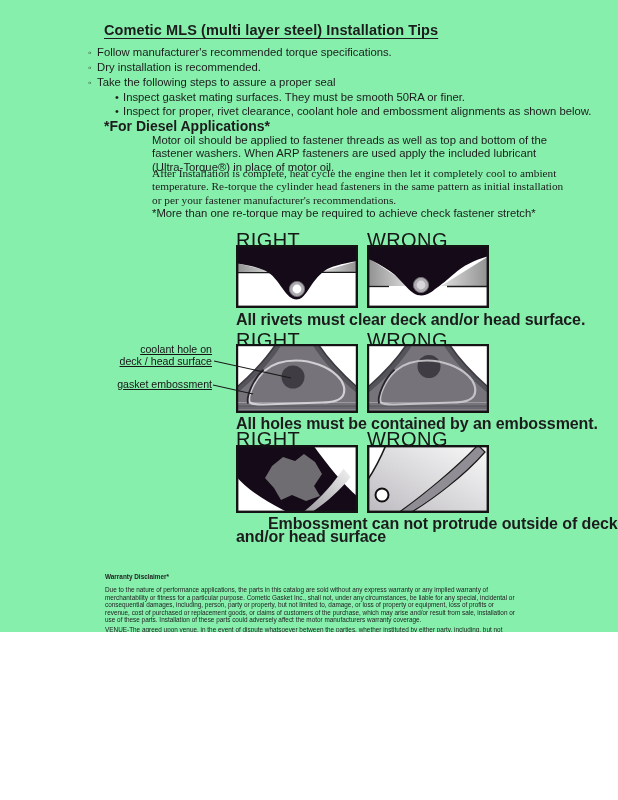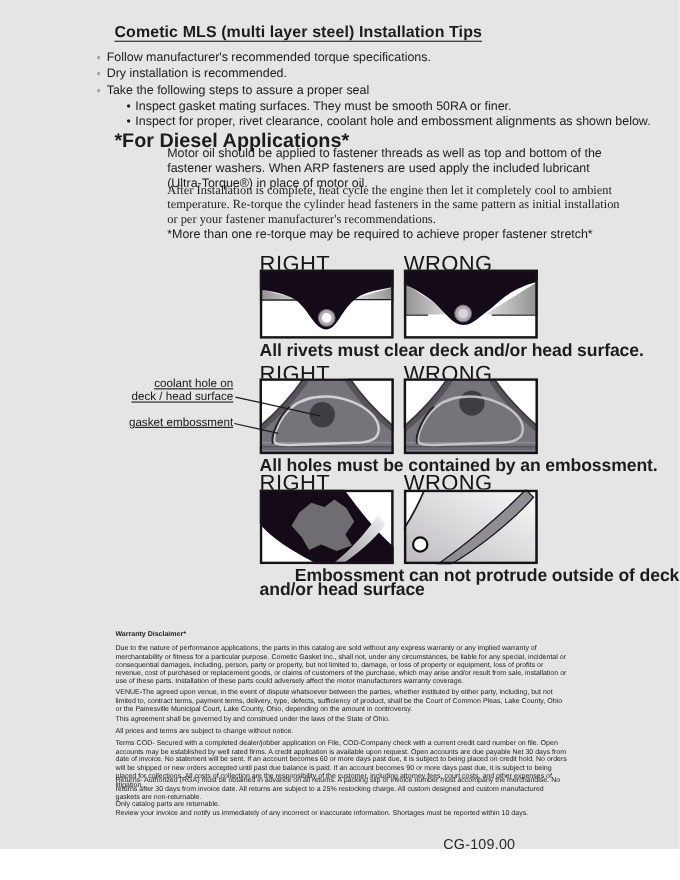--- a/index.html
+++ b/index.html
@@ -1,26 +1,26 @@
 <!DOCTYPE html>
 <html><head>
 <meta charset="utf-8">
 <style>
   html,body{margin:0;padding:0;background:#fff;}
-  .doc{position:relative;width:618px;height:772px;background:#e5e5e5;overflow:hidden;
+  .doc{position:relative;width:618px;height:632px;background:#86efac;overflow:hidden;
        font-family:"Liberation Sans","DejaVu Sans",sans-serif;color:#1c1c1c;}
   .abs{position:absolute;}
   .title{left:104px;top:22px;font-size:14.5px;font-weight:bold;
          text-decoration:underline;text-underline-offset:3px;letter-spacing:.1px;}
   .bullets{left:88px;top:45px;font-size:11.3px;line-height:14.1px;white-space:nowrap;}
   .brow{display:flex;align-items:baseline;}
   .brow .b{width:9px;font-size:10px;}
   .sub{margin-left:27px;}
   .sub .b{width:8px;font-size:11px;}
-  .h2{left:104px;top:118px;font-size:18px;font-weight:bold;}
+  .h2{left:104px;top:118px;font-size:14px;font-weight:bold;}
   .para{left:104px;width:414px;font-size:11.3px;line-height:13.4px;margin-left:48px;}
   .lbl{width:122px;font-size:20px;letter-spacing:.4px;color:#161616;}
   .cap{left:236px;font-size:16px;font-weight:bold;letter-spacing:-.1px;}
   .dbox{width:122px;}
   .dbox svg{display:block;}
   .callout{width:112px;left:100px;text-align:right;font-size:10.6px;line-height:11.6px;color:#161616;text-decoration:underline;}
   .warr{left:105px;width:412px;font-size:6.4px;line-height:7.5px;color:#222;}
   .warr-h{font-weight:bold;}
   .footer-code{left:403px;top:760px;font-size:13px;letter-spacing:.2px;color:#2a2a2a;}
 </style>
@@ -50,21 +50,21 @@
     </div>
     <div class="brow sub">
       <span class="b">•</span>
       <span>Inspect for proper, rivet clearance, coolant hole and embossment alignments as shown below.</span>
     </div>
   </div>
 
   <div class="abs h2">*For Diesel Applications*</div>
   <div class="abs para" style="top:134px;">Motor oil should be applied to fastener threads as well as top and bottom of the fastener washers. When ARP fasteners are used apply the included lubricant (Ultra-Torque®) in place of motor oil.</div>
   <div class="abs para" style="top:167px;font-family:Liberation Serif, serif;">After Installation is complete, heat cycle the engine then let it completely cool to ambient temperature. Re-torque the cylinder head fasteners in the same pattern as initial installation or per your fastener manufacturer's recommendations.</div>
-  <div class="abs para" style="top:207px;">*More than one re-torque may be required to achieve proper fastener stretch*</div>
+  <div class="abs para" style="top:207px;">*More than one re-torque may be required to achieve check fastener stretch*</div>
 
   <div class="abs lbl" style="left:236px;top:229px;">RIGHT</div>
   <div class="abs lbl" style="left:367px;top:229px;">WRONG</div>
 
   <div class="abs dbox" style="left:236px;top:245px;">
     <svg width="122" height="63" viewBox="0 0 122 63">
       <defs>
         <linearGradient id="g1l" x1="0" y1="0" x2="1" y2="0">
             <stop offset="0" stop-color="#8f8f8f"></stop>
             <stop offset="1" stop-color="#e0e0e0"></stop>

